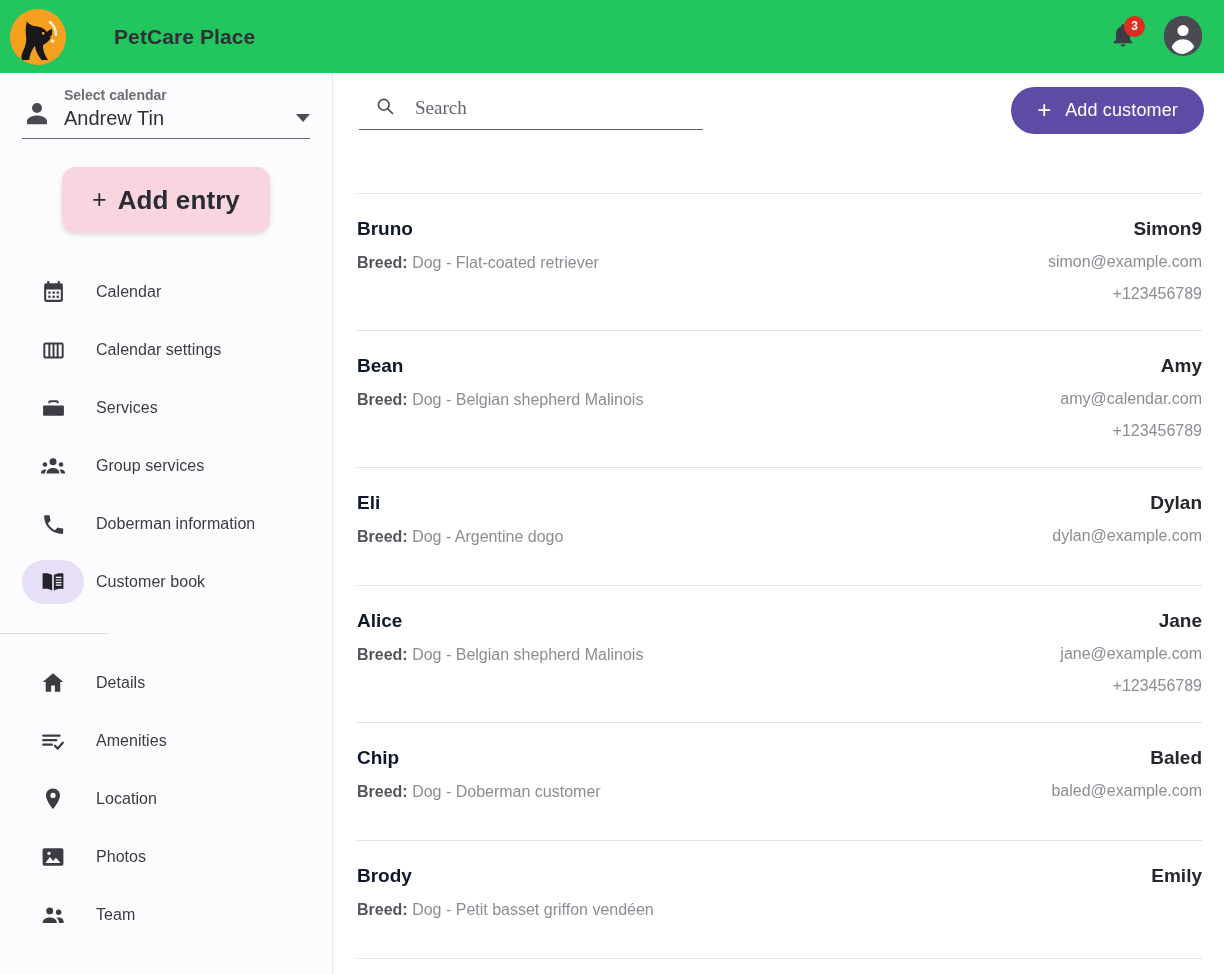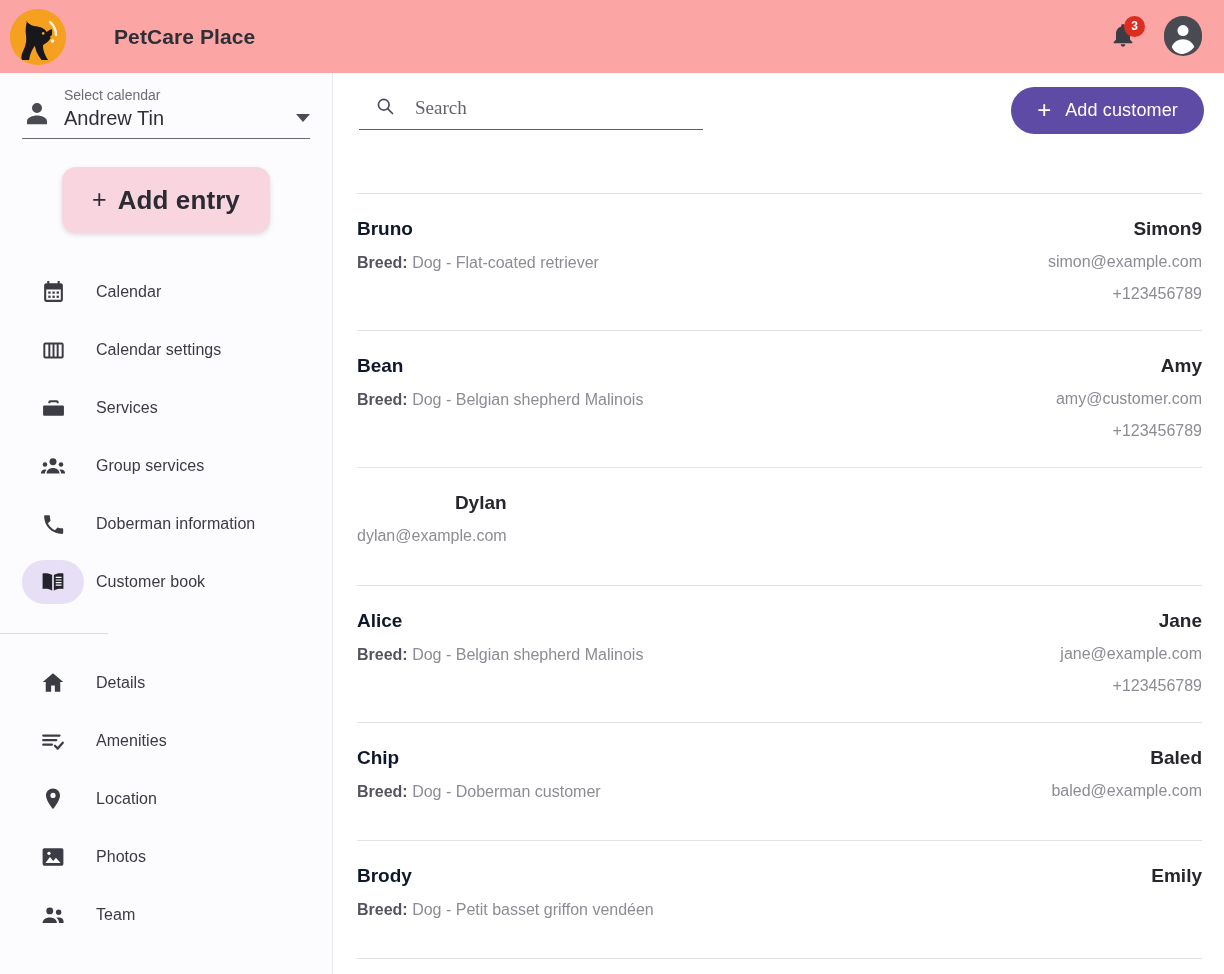--- a/index.html
+++ b/index.html
@@ -23,21 +23,21 @@
     width: 1224px;
     height: 974px;
     display: flex;
     flex-direction: column;
   }
 
   
   .topbar {
     height: 73px;
     min-height: 73px;
-    background: #fca5a5;
+    background: #22c55e;
     display: flex;
     align-items: center;
     padding: 0 22px 0 8px;
     position: relative;
     z-index: 20;
   }
 
   .brand {
     display: flex;
     align-items: center;
@@ -160,20 +160,21 @@
     flex: 1 1 auto;
     display: flex;
     flex-direction: column;
     gap: 2px;
   }
 
   .cs-label {
     font-size: 14px;
     color: #6d6d77;
     line-height: 17px;
+    font-weight: bold;
   }
 
   .cs-value {
     font-size: 20px;
     color: #2f2f37;
     line-height: 24px;
   }
 
   .cs-caret {
     width: 0; height: 0;
@@ -658,25 +659,29 @@
                 <div class="owner-phone">+123456789</div>
               </div>
             </div>
             <div class="cust-row">
               <div class="pet-col">
                 <div class="pet-name">Bean</div>
                 <div class="pet-breed"><b>Breed:</b><span> Dog - Belgian shepherd Malinois</span></div>
               </div>
               <div class="owner-col">
                 <div class="owner-name">Amy</div>
-                <div class="owner-email">amy@customer.com</div>
+                <div class="owner-email">amy@calendar.com</div>
                 <div class="owner-phone">+123456789</div>
               </div>
             </div>
             <div class="cust-row">
+              <div class="pet-col">
+                <div class="pet-name">Eli</div>
+                <div class="pet-breed"><b>Breed:</b><span> Dog - Argentine dogo</span></div>
+              </div>
               <div class="owner-col">
                 <div class="owner-name">Dylan</div>
                 <div class="owner-email">dylan@example.com</div>
               </div>
             </div>
             <div class="cust-row">
               <div class="pet-col">
                 <div class="pet-name">Alice</div>
                 <div class="pet-breed"><b>Breed:</b><span> Dog - Belgian shepherd Malinois</span></div>
               </div>

